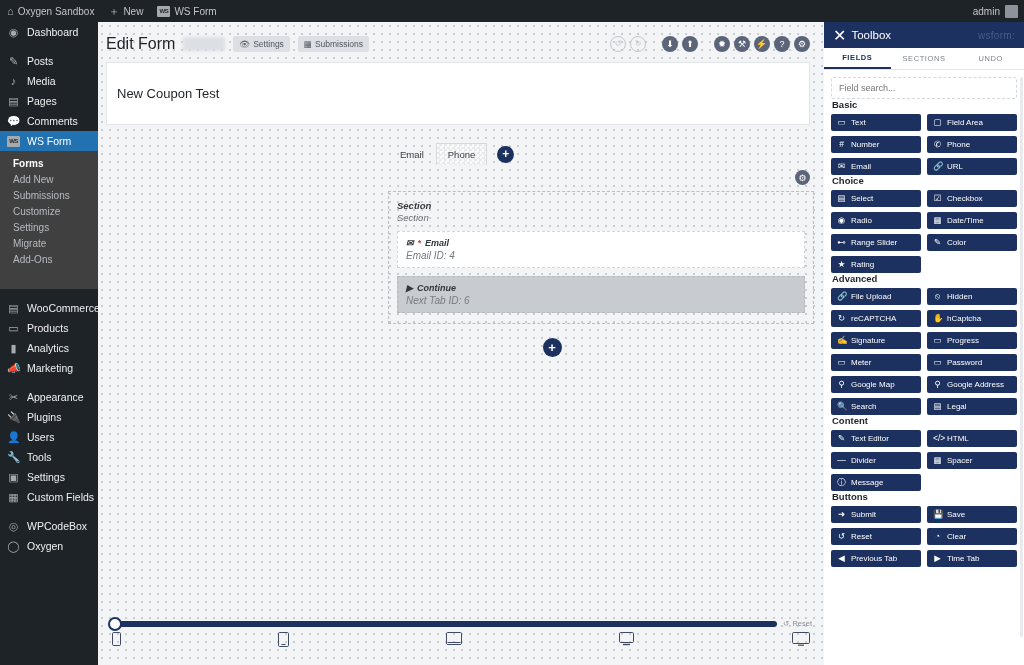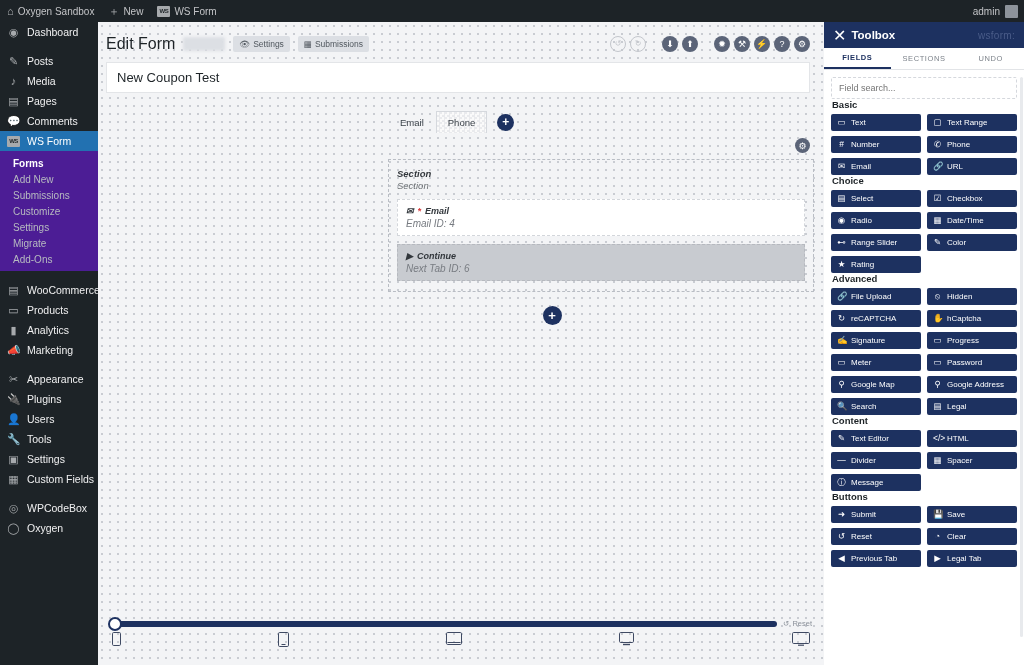--- a/index.html
+++ b/index.html
@@ -35,21 +35,21 @@
   .menu-item {
     display: flex; align-items: center; gap: 7px;
     height: 20px; padding: 0 7px; color: #f0f0f1; white-space: nowrap;
   }
   .menu-item .mi-icon {
     width: 13px; text-align: center; font-size: 11px; color: #a7aaad; flex: none;
     line-height: 1;
   }
   .menu-item.current { background: #2271b1; color: #fff; }
   .menu-gap { height: 9px; }
-  .submenu { background: #4c1d95; padding: 4px 0 4px 0; }
+  .submenu { background: #404040; padding: 4px 0 22px 0; }
   .submenu-item {
     padding: 2.5px 7px 2.5px 13px; font-size: 10px; color: #b7bbc0; white-space: nowrap;
   }
   .submenu-item.active { color: #fff; font-weight: bold; }
 
   
   .editor {
     position: absolute; top: 22px; left: 98px; width: 726px; height: 643px;
     background-color: #f3f4f6;
     background-image: radial-gradient(#c9ccd2 0.8px, transparent 0.9px);
@@ -69,21 +69,21 @@
     width: 16px; height: 16px; border-radius: 50%;
     background: #5b6478; color: #fff;
     display: flex; align-items: center; justify-content: center;
     font-size: 9px; line-height: 1; flex: none;
   }
   .tool-ico.ghost { background: none; color: #c3c6cc; border: 1.6px solid #c3c6cc; font-size: 8px; }
   .tool-sep { width: 8px; }
 
   .form-title-bar {
     margin: 6px 14px 0 8px; background: #fff; border: 1px solid #e3e5e8;
-    padding: 7px 10px; font-size: 13px; color: #1d2327;
+    padding: 23px 10px; font-size: 13px; color: #1d2327;
   }
 
   
   .tabs-row { display: flex; align-items: center; gap: 0; margin: 18px 0 0 290px; }
   .tab {
     font-size: 9.5px; color: #3c434a; padding: 5px 11px;
     border: 1px solid transparent; border-bottom: none; background: transparent;
   }
   .tab.active {
     background: #ffffff; border-color: #d5d8dd;
@@ -136,21 +136,21 @@
 
   
   .toolbox {
     position: absolute; top: 22px; right: 0; width: 200px; height: 643px;
     background: #fff; overflow: hidden; z-index: 20;
   }
   .tb-head {
     height: 26px; background: #1d3160; color: #fff; display: flex; align-items: center;
     padding: 0 9px; gap: 5px;
   }
-  .tb-head .tb-title { font-size: 11.5px; font-weight: bold; }
+  .tb-head .tb-title { font-size: 11.5px; font-weight: normal; }
   .tb-brand { margin-left: auto; font-size: 10px; color: #4a5c88; letter-spacing: 0.3px; }
   .tb-tabs { display: flex; height: 22px; border-bottom: 1px solid #e2e4e7; }
   .tb-tab {
     flex: 1; text-align: center; font-size: 7.5px; letter-spacing: 0.6px;
     color: #7c828a; display: flex; align-items: center; justify-content: center;
   }
   .tb-tab.active { color: #1d3160; font-weight: bold; border-bottom: 2px solid #1d3160; }
   .tb-body { padding: 7px 7px 0 7px; height: 595px; overflow: hidden; }
   .tb-search {
     width: 100%; border: 1px dashed #d5d8dd; border-radius: 2px; padding: 5px 7px;
@@ -423,21 +423,21 @@
       <input class="tb-search" placeholder="Field search..." style="">
       <div id="tb-groups">
           <div class="tb-group">Basic</div>
           <div class="tb-grid">
             <div class="tb-btn">
               <span class="tbi">▭</span>
               <span>Text</span>
             </div>
             <div class="tb-btn">
               <span class="tbi">▢</span>
-              <span>Text Range</span>
+              <span>Field Area</span>
             </div>
             <div class="tb-btn">
               <span class="tbi">#</span>
               <span>Number</span>
             </div>
             <div class="tb-btn">
               <span class="tbi">✆</span>
               <span>Phone</span>
             </div>
             <div class="tb-btn">
@@ -571,21 +571,21 @@
             <div class="tb-btn">
               <span class="tbi">◔</span>
               <span>Clear</span>
             </div>
             <div class="tb-btn">
               <span class="tbi">◀</span>
               <span>Previous Tab</span>
             </div>
             <div class="tb-btn">
               <span class="tbi">▶</span>
-              <span>Legal Tab</span>
+              <span>Time Tab</span>
             </div>
           </div>
         </div>
     </div>
     <div class="tb-scrollbar"></div>
   </div>
 
 </div>
 
 </body></html>

